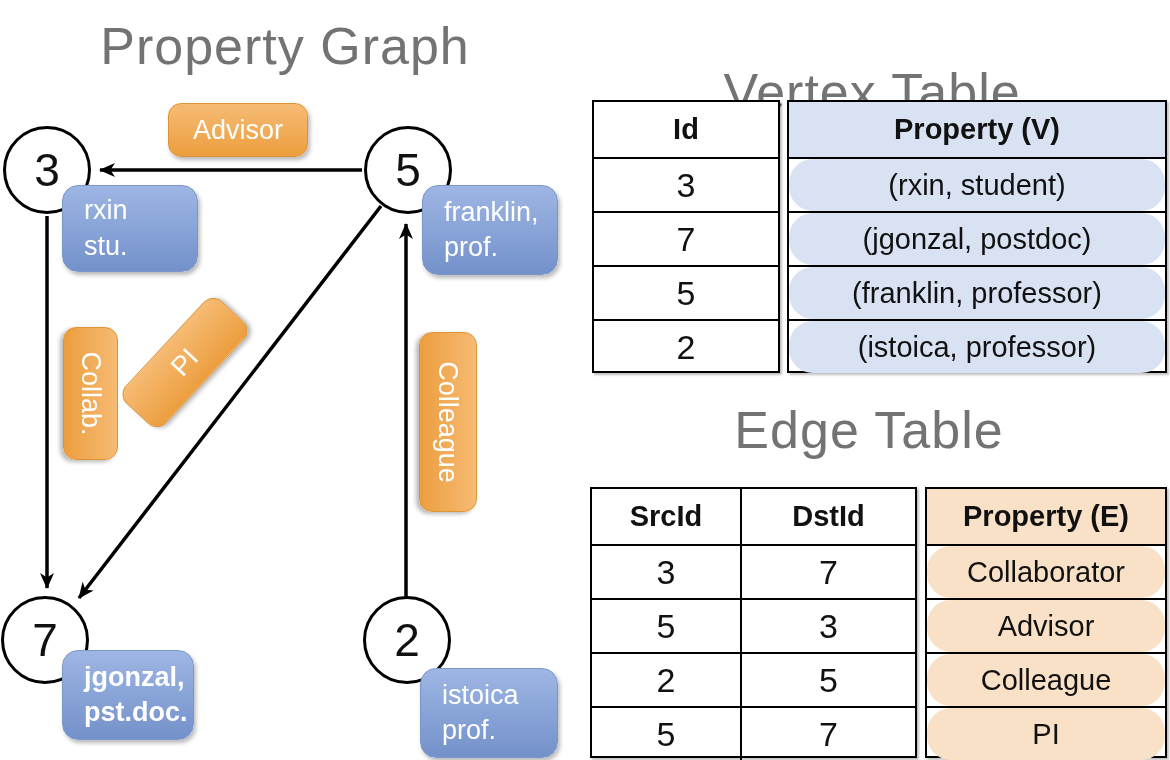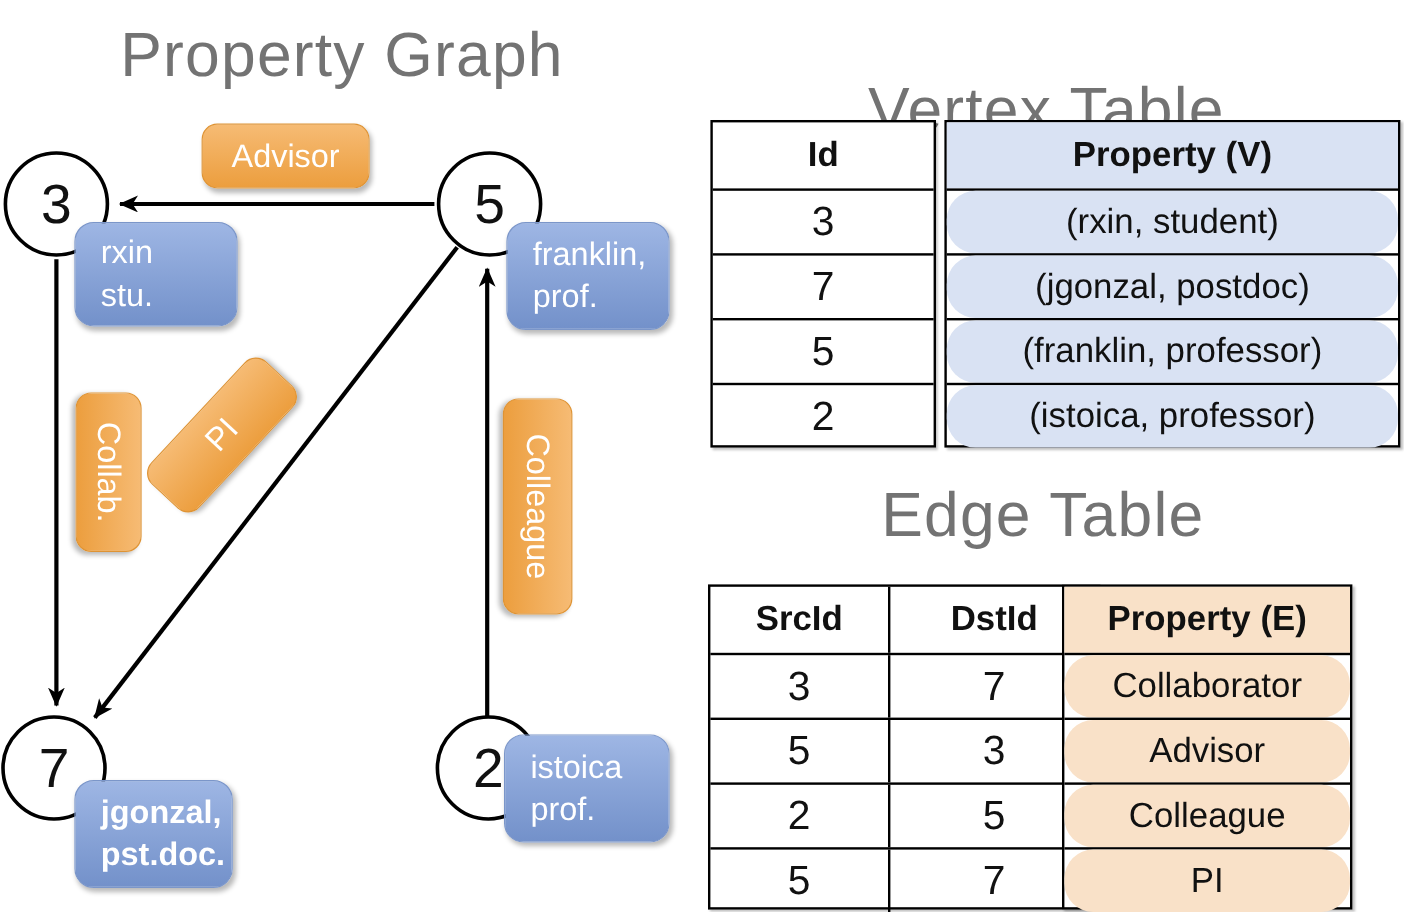--- a/index.html
+++ b/index.html
@@ -92,21 +92,21 @@
     <span>stu.</span>
   </div>
   <div class="vprop" style="left:422px;top:185px;width:136px;height:90px;">
     <span>franklin,</span>
     <span>prof.</span>
   </div>
   <div class="vprop" style="left:62px;top:650px;width:132px;height:90px;font-weight:bold;">
     <span>jgonzal,</span>
     <span>pst.doc.</span>
   </div>
-  <div class="vprop" style="left:420px;top:612px;width:138px;height:90px;">
+  <div class="vprop" style="left:420px;top:668px;width:138px;height:90px;">
     <span>istoica</span>
     <span>prof.</span>
   </div>
 
   <div class="tbl" style="left:592px;top:100px;width:188px;height:273px;">
     <div class="row">
       <div class="cell hdr">Id</div>
     </div>
     <div class="row">
       <div class="cell">3</div>
@@ -156,21 +156,21 @@
     <div class="row">
       <div class="cell" style="flex:0 0 148px;">2</div>
       <div class="cell">5</div>
     </div>
     <div class="row">
       <div class="cell" style="flex:0 0 148px;">5</div>
       <div class="cell">7</div>
     </div>
   </div>
 
-  <div class="tbl tan-fill" style="left:885px;top:487px;width:242px;height:271px;">
+  <div class="tbl tan-fill" style="left:925px;top:487px;width:242px;height:271px;">
     <div class="row">
       <div class="cell hdr">Property (E)</div>
     </div>
     <div class="row">
       <div class="cell small">Collaborator</div>
     </div>
     <div class="row">
       <div class="cell small">Advisor</div>
     </div>
     <div class="row">

